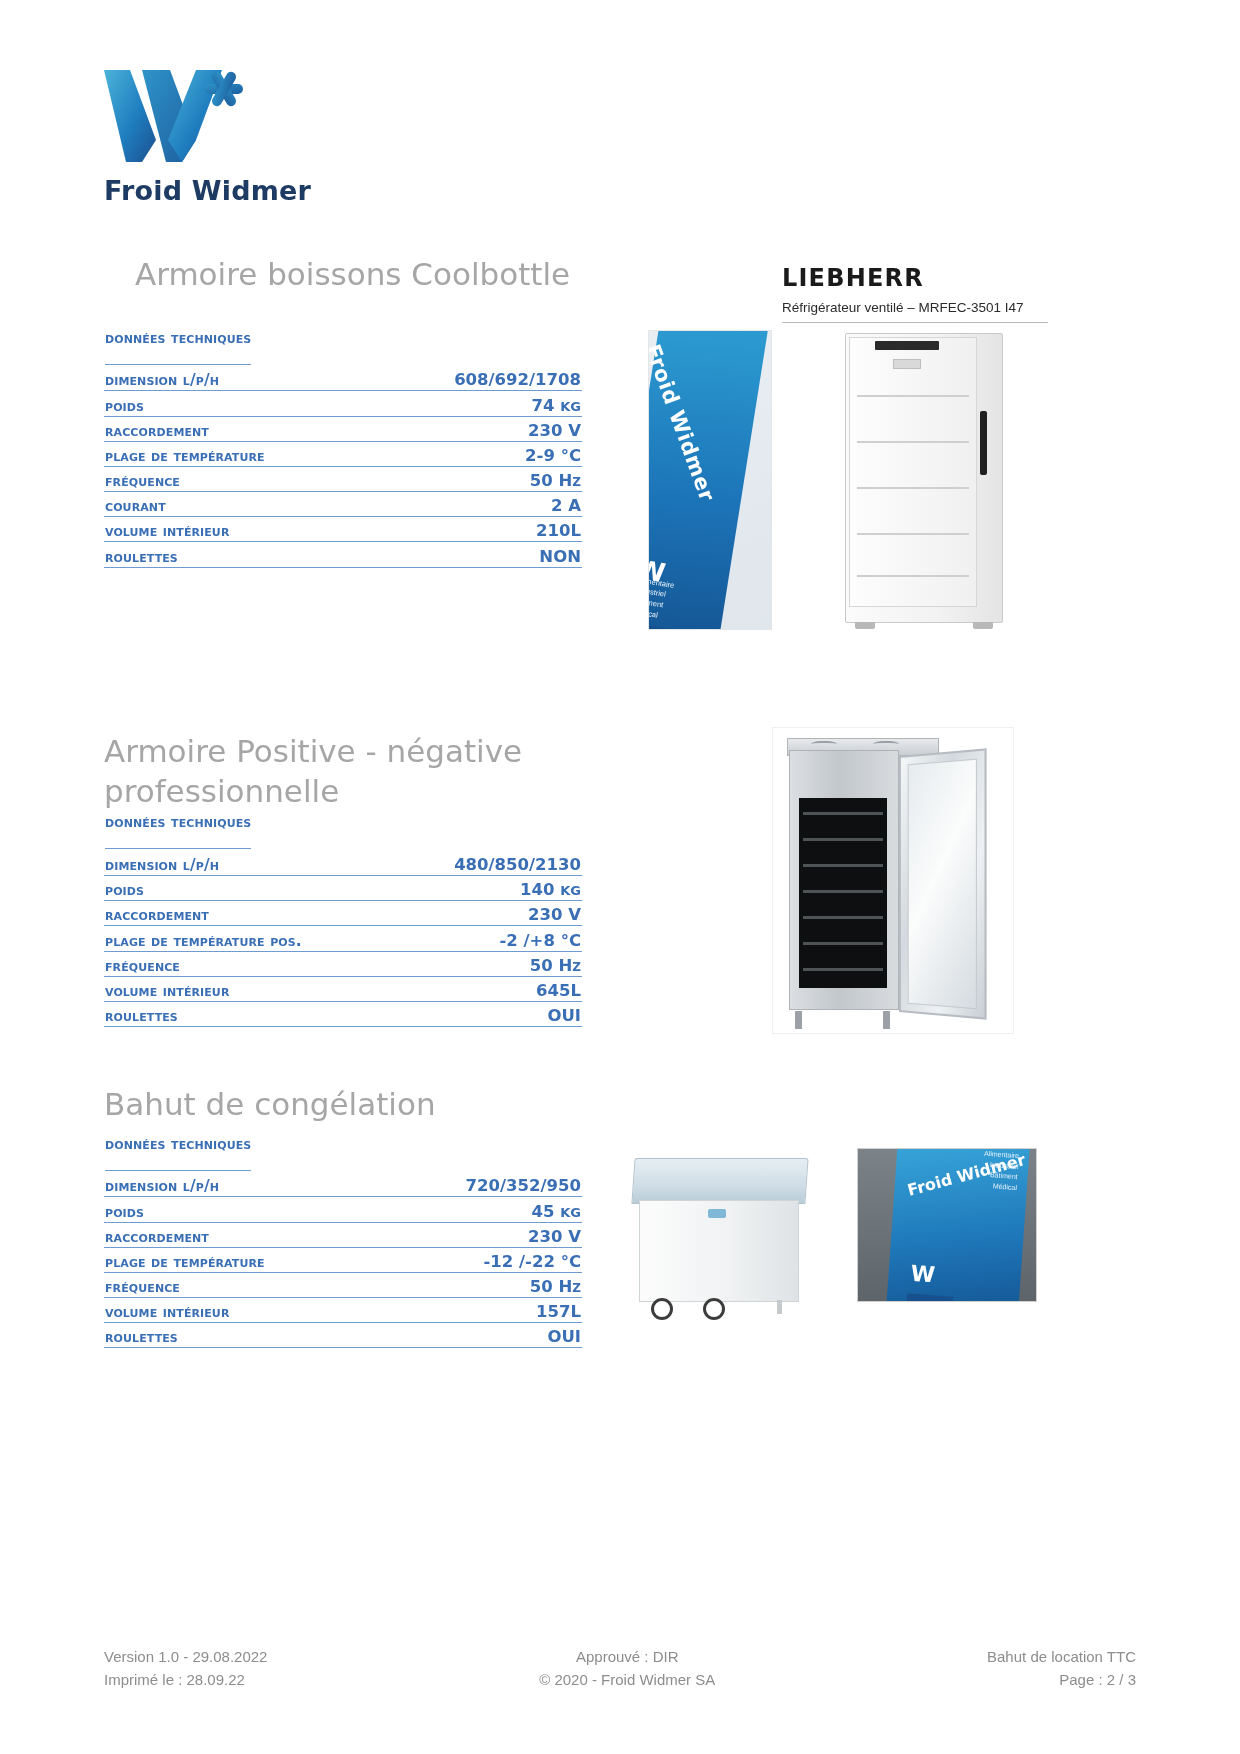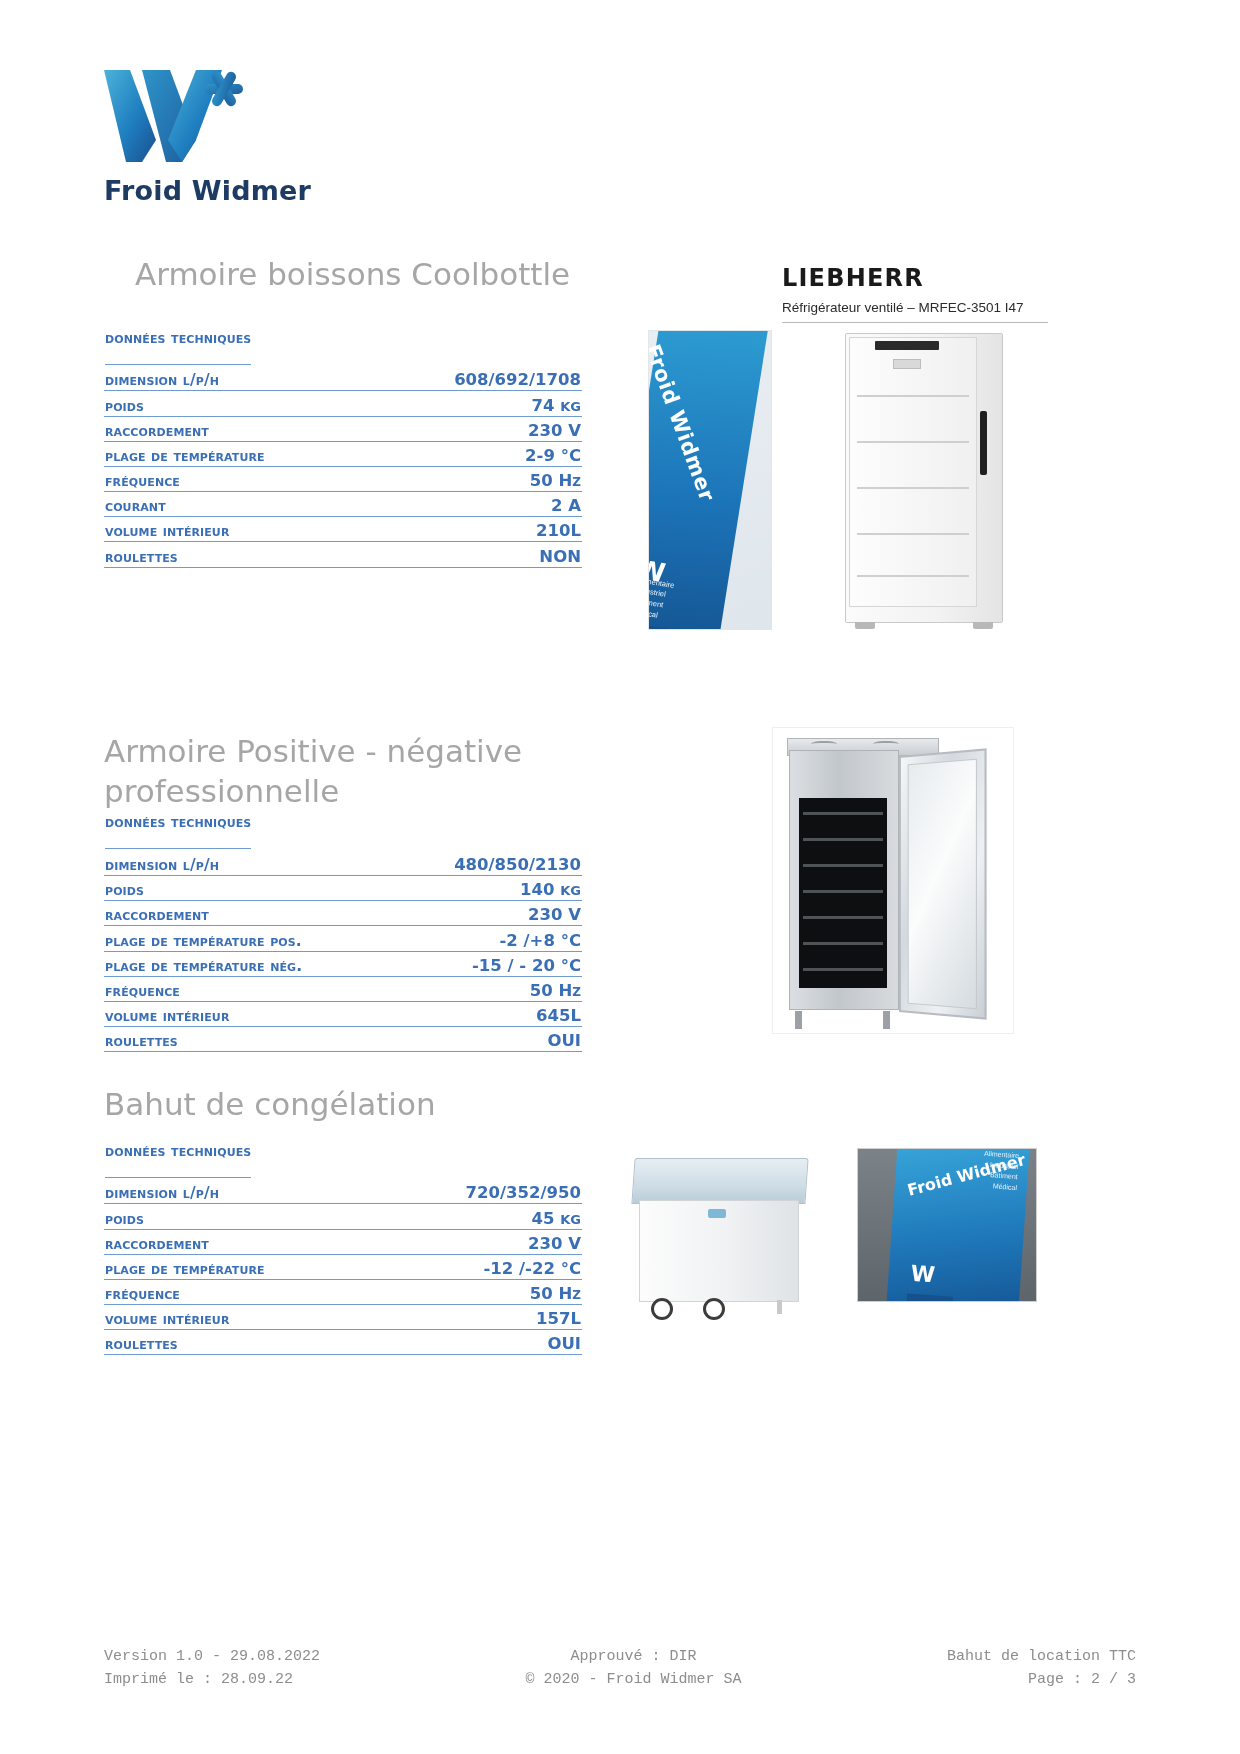--- a/index.html
+++ b/index.html
@@ -57,21 +57,21 @@
     font-size: 31px;
     font-weight: 400;
     color: #a6a6a6;
     line-height: 1.28;
     margin: 0 0 6px 0;
     width: 500px;
     font-family: "DejaVu Sans", sans-serif;
   }
   .sec-1 .sec-title { margin-bottom: 34px; margin-left: 31px; }
   .sec-2 .sec-title { width: 480px; margin-bottom: 2px; margin-top: 32px; }
-  .sec-3 .sec-title { margin-bottom: 17px; }
+  .sec-3 .sec-title { margin-bottom: 10px; }
 
   
   .spec-table {
     width: 478px;
     border-collapse: collapse;
     color: #3a6fb5;
     font-family: "DejaVu Sans", sans-serif;
   }
   .spec-table tr { height: 25.2px; }
   .spec-table td {
@@ -423,21 +423,21 @@
   .footer {
     position: absolute;
     left: 104px;
     right: 104px;
     top: 1645px;
     display: flex;
     justify-content: space-between;
     font-size: 15px;
     line-height: 1.55;
     color: #8d8d8d;
-    font-family: Liberation Mono, monospace;
+    font-family: Liberation Sans, sans-serif;
     align-items: center;
   }
   .footer .col-left { text-align: left; }
   .footer .col-mid { text-align: center; }
   .footer .col-right { text-align: right; }
   .footer div > div { white-space: nowrap; }
 </style>
 </head>
 <body>
 
@@ -558,24 +558,20 @@
         </tr>
         <tr>
           <td class="label">Raccordement</td>
           <td class="value">230 V</td>
         </tr>
         <tr>
           <td class="label">plage de température pos.</td>
           <td class="value">-2 /+8 °C</td>
         </tr>
         <tr>
-          <td class="label">plage de température nég.</td>
-          <td class="value">-15 / - 20 °C</td>
-        </tr>
-        <tr>
           <td class="label">fréquence</td>
           <td class="value">50 Hz</td>
         </tr>
         <tr>
           <td class="label">Volume intérieur</td>
           <td class="value">645L</td>
         </tr>
         <tr>
           <td class="label">Roulettes</td>
           <td class="value">OUI</td>

